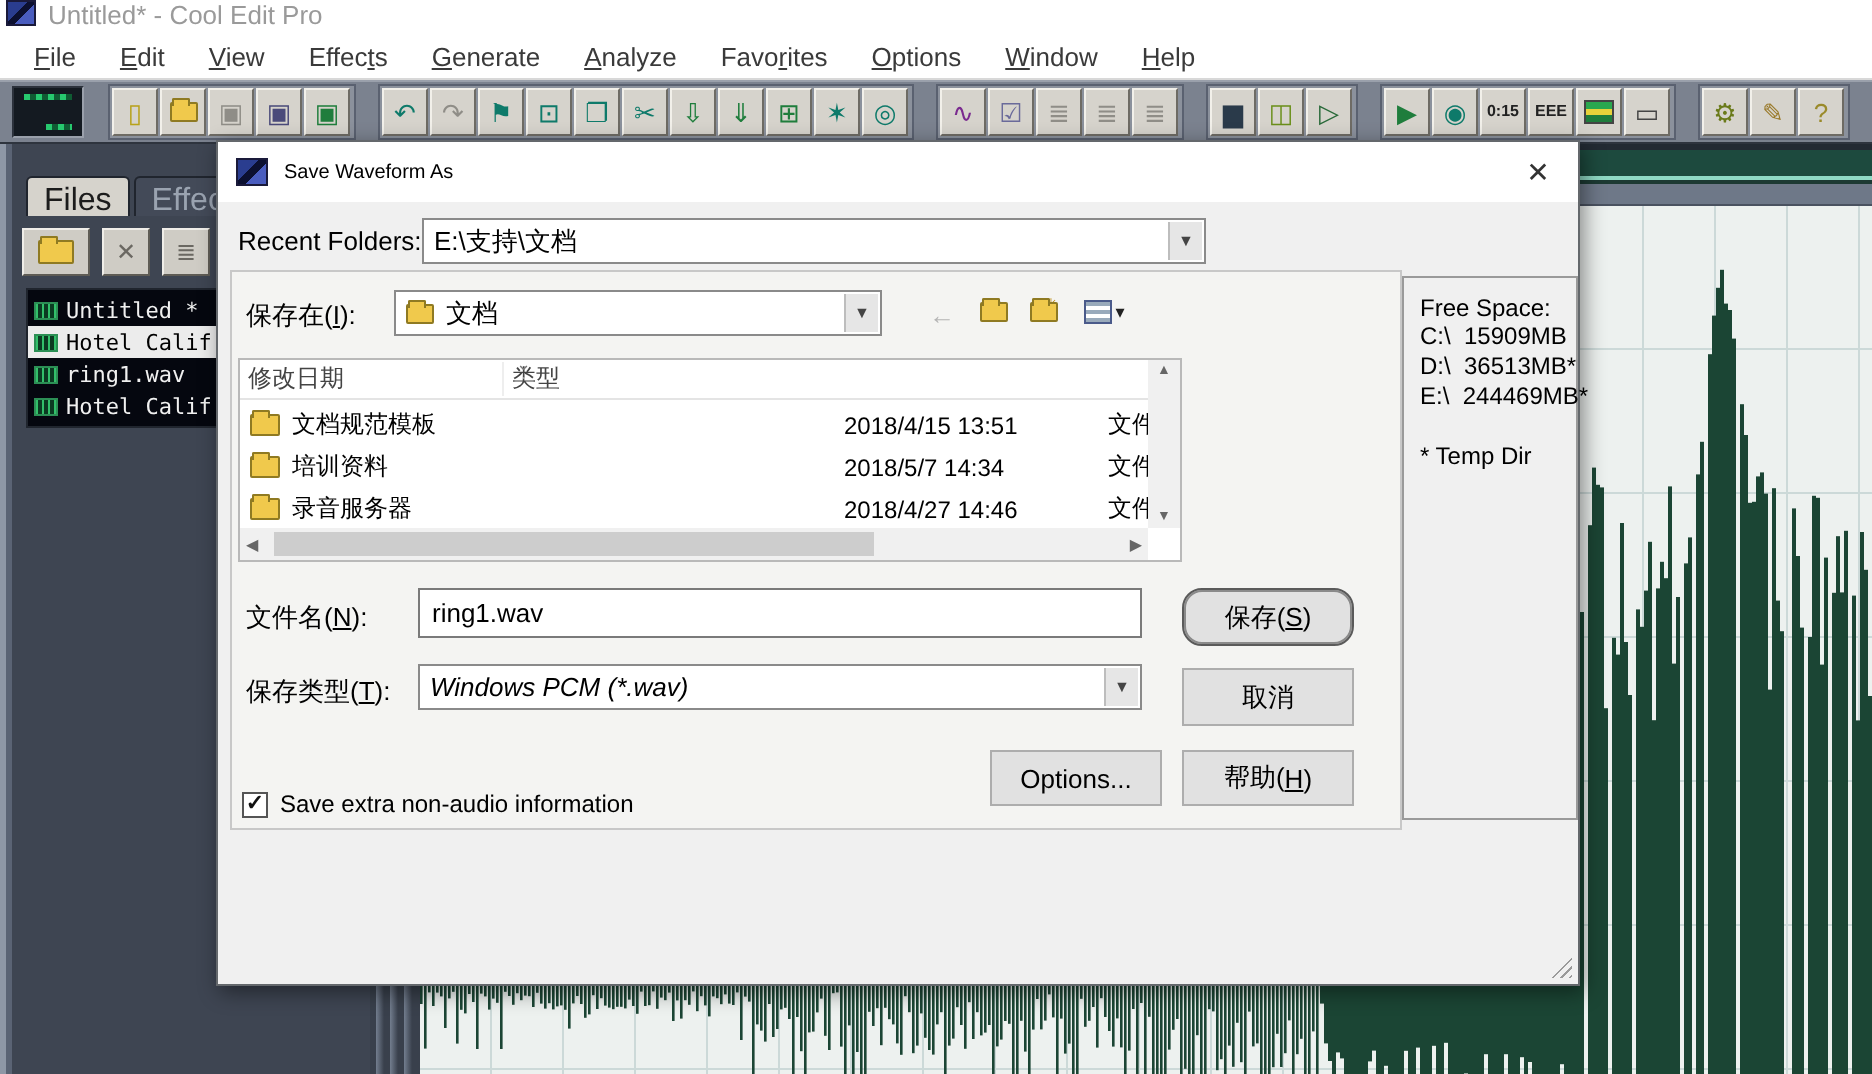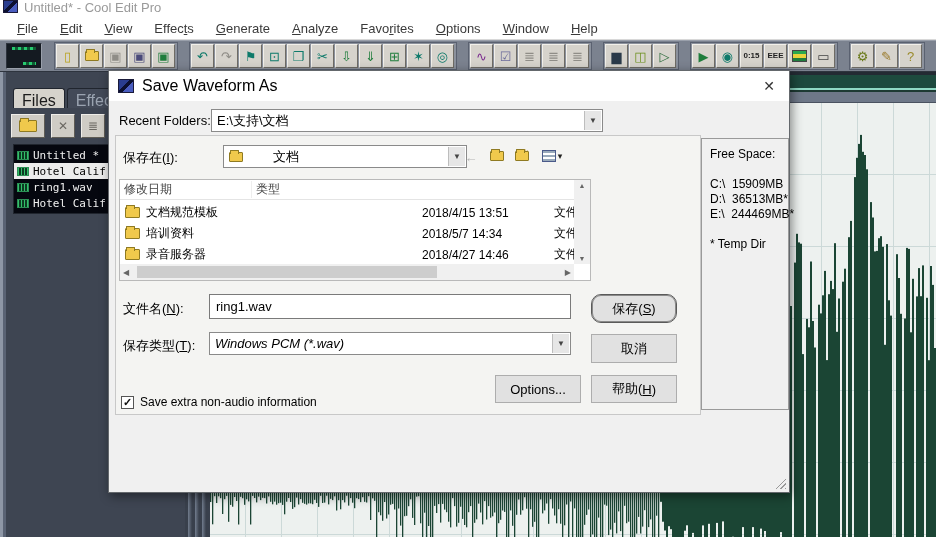--- a/index.html
+++ b/index.html
@@ -49,21 +49,21 @@
   .ruler { position:absolute; left:0; top:20px; width:100%; height:11px; background:#6e7888; border-bottom:1px solid #4a5260; }
   .display { position:absolute; left:0; top:31px; width:726px; height:434px; background:#edf1ef;
     background-image:repeating-linear-gradient(to right, transparent 0 35px, #ccd9d8 35px 36px),
                      repeating-linear-gradient(to bottom, transparent 0 71px, #ccd9d8 71px 72px); }
   .display svg { position:absolute; left:0; top:0; }
 
   
   .dialog { position:absolute; left:108px; top:70px; width:682px; height:423px; background:#f0f0f0; border:1px solid #64686c; box-shadow:2px 3px 10px rgba(0,0,0,.45); z-index:10; }
   .dlg-title { position:absolute; left:0; top:0; width:100%; height:30px; background:#ffffff; display:flex; align-items:center; }
   .dlg-icon { width:16px; height:14px; margin:0 8px 0 9px; background:linear-gradient(135deg,#2a3d8f 0 40%,#0c1030 40% 60%,#4a5dbf 60%); border:1px solid #1a1a3a; }
-  .dlg-title-text { font-size:16px; color:#000; }
+  .dlg-title-text { font-size:10px; color:#000; }
   .dlg-close { position:absolute; right:0; top:0; width:40px; height:30px; display:flex; align-items:center; justify-content:center; font-size:14px; color:#333; }
   .row-label { position:absolute; font-size:13px; color:#000; }
   .combo { position:absolute; height:23px; background:#fff; border:1px solid #8a8a8a; display:flex; align-items:center; font-size:13px; color:#000; padding-left:5px; }
   .combo .arrow { position:absolute; right:1px; top:1px; bottom:1px; width:17px; background:#e6e6e6; border-left:1px solid #bdbdbd; display:flex; align-items:center; justify-content:center; font-size:8px; color:#444; }
   .inner-frame { position:absolute; left:6px; top:64px; width:586px; height:280px; border:1px solid #c8c8c8; background:#f4f4f2; }
   .navbtn { position:absolute; display:flex; align-items:center; justify-content:center; font-size:13px; }
   .listbox { position:absolute; left:10px; top:108px; width:472px; height:102px; background:#fff; border:1px solid #b9b9b9; font-size:12px; }
   .lhead { position:absolute; left:0; top:0; right:16px; height:20px; border-bottom:1px solid #e4e4e4; color:#444; display:flex; align-items:center; }
   .lhead .c1 { padding-left:5px; width:298px; border-right:1px solid #eee; }
   .lhead .c2 { width:132px; padding-left:4px; border-right:1px solid #eee; }
@@ -78,21 +78,21 @@
   .hscroll { position:absolute; left:0; right:16px; bottom:0; height:16px; background:#f0f0f0; display:flex; align-items:center; font-size:8px; color:#666; }
   .hthumb { height:12px; width:300px; margin-left:8px; background:#cdcdcd; }
   .hsp { flex:1; } 
   .input { position:absolute; height:25px; background:#fff; border:1px solid #7a7a7a; font-size:13px; color:#000; display:flex; align-items:center; padding-left:6px; }
   .btn { position:absolute; background:#e1e1e1; border:1px solid #adadad; font-size:13px; color:#000; display:flex; align-items:center; justify-content:center; }
   .btn.default { border:1px solid #5a5a5a; box-shadow:inset 0 0 0 1px #8a8a8a; }
   .chk { position:absolute; display:flex; align-items:center; font-size:12px; color:#000; }
   .chk .box { width:13px; height:13px; border:1px solid #555; background:#fff; margin-right:6px; display:flex; align-items:center; justify-content:center; font-size:11px; font-weight:bold; color:#111; line-height:1; }
   .freespace { position:absolute; left:592px; top:67px; width:88px; height:272px; border:1px solid #9a9a9a; background:#f0f0f0; font-size:12px; color:#000; padding:8px 0 0 8px; }
   .freespace .line { margin-bottom:1px; white-space:pre; }
-  .freespace .head { margin-bottom:16px; }
+  .freespace .head { margin-bottom:0; }
   .freespace .note { margin-top:16px; }
   .grip { position:absolute; right:3px; bottom:3px; width:13px; height:13px; background:repeating-linear-gradient(135deg, transparent 0 2px, #9a9a9a 2px 3px); clip-path:polygon(100% 0, 100% 100%, 0 100%); }
   u { text-decoration:underline; }
 </style>
 </head>
 <body>
 
 <div id="app">
 
   <div class="titlebar">
@@ -580,21 +580,21 @@
 
     <div class="row-label" style="left:10px; top:42px;">Recent Folders:</div>
     <div class="combo" style="left:102px; top:38px; width:392px;">
       <span>E:\支持\文档</span>
       <span class="arrow">▼</span>
     </div>
 
     <div class="inner-frame"></div>
 
     <div class="row-label" style="left:14px; top:78px;">保存在(<u>I</u>):</div>
-    <div class="combo" style="left:114px; top:74px; width:244px;gap:24px;">
+    <div class="combo" style="left:88px; top:74px; width:244px;">
       <span class="mini-folder"></span>
       <span style="margin-left:6px">文档</span>
       <span class="arrow">▼</span>
     </div>
     <div class="navbtn" style="left:352px; top:76px; width:20px; height:20px; color:#b5b5b5;">←</div>
     <div class="navbtn" style="left:376px; top:74px; width:22px; height:22px;">
       <span class="mini-folder"></span>
         <span style="font-size:9px;margin-left:-9px;margin-top:-6px;color:#222">⇧</span>
     </div>
     <div class="navbtn" style="left:402px; top:74px; width:22px; height:22px;">

